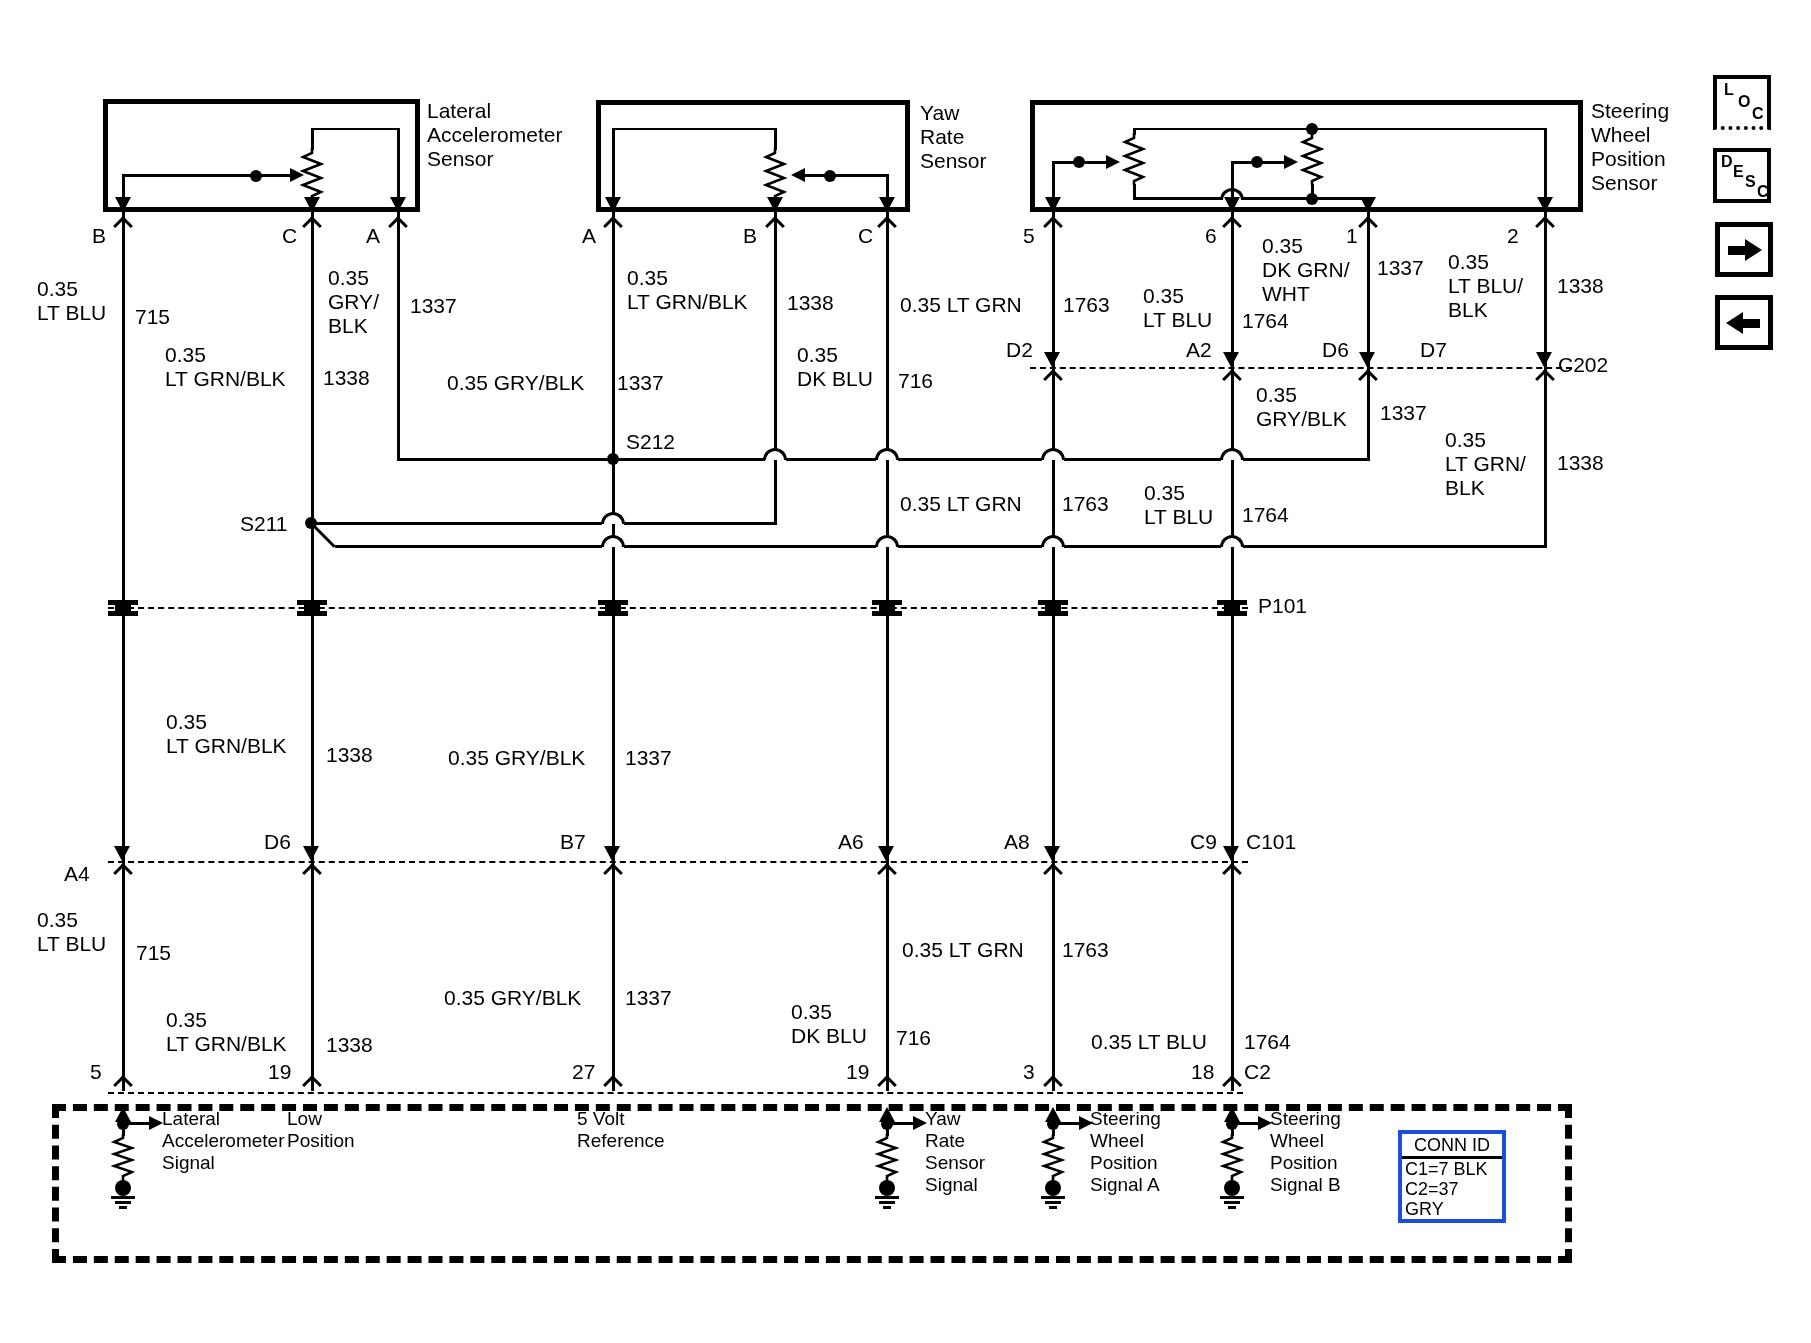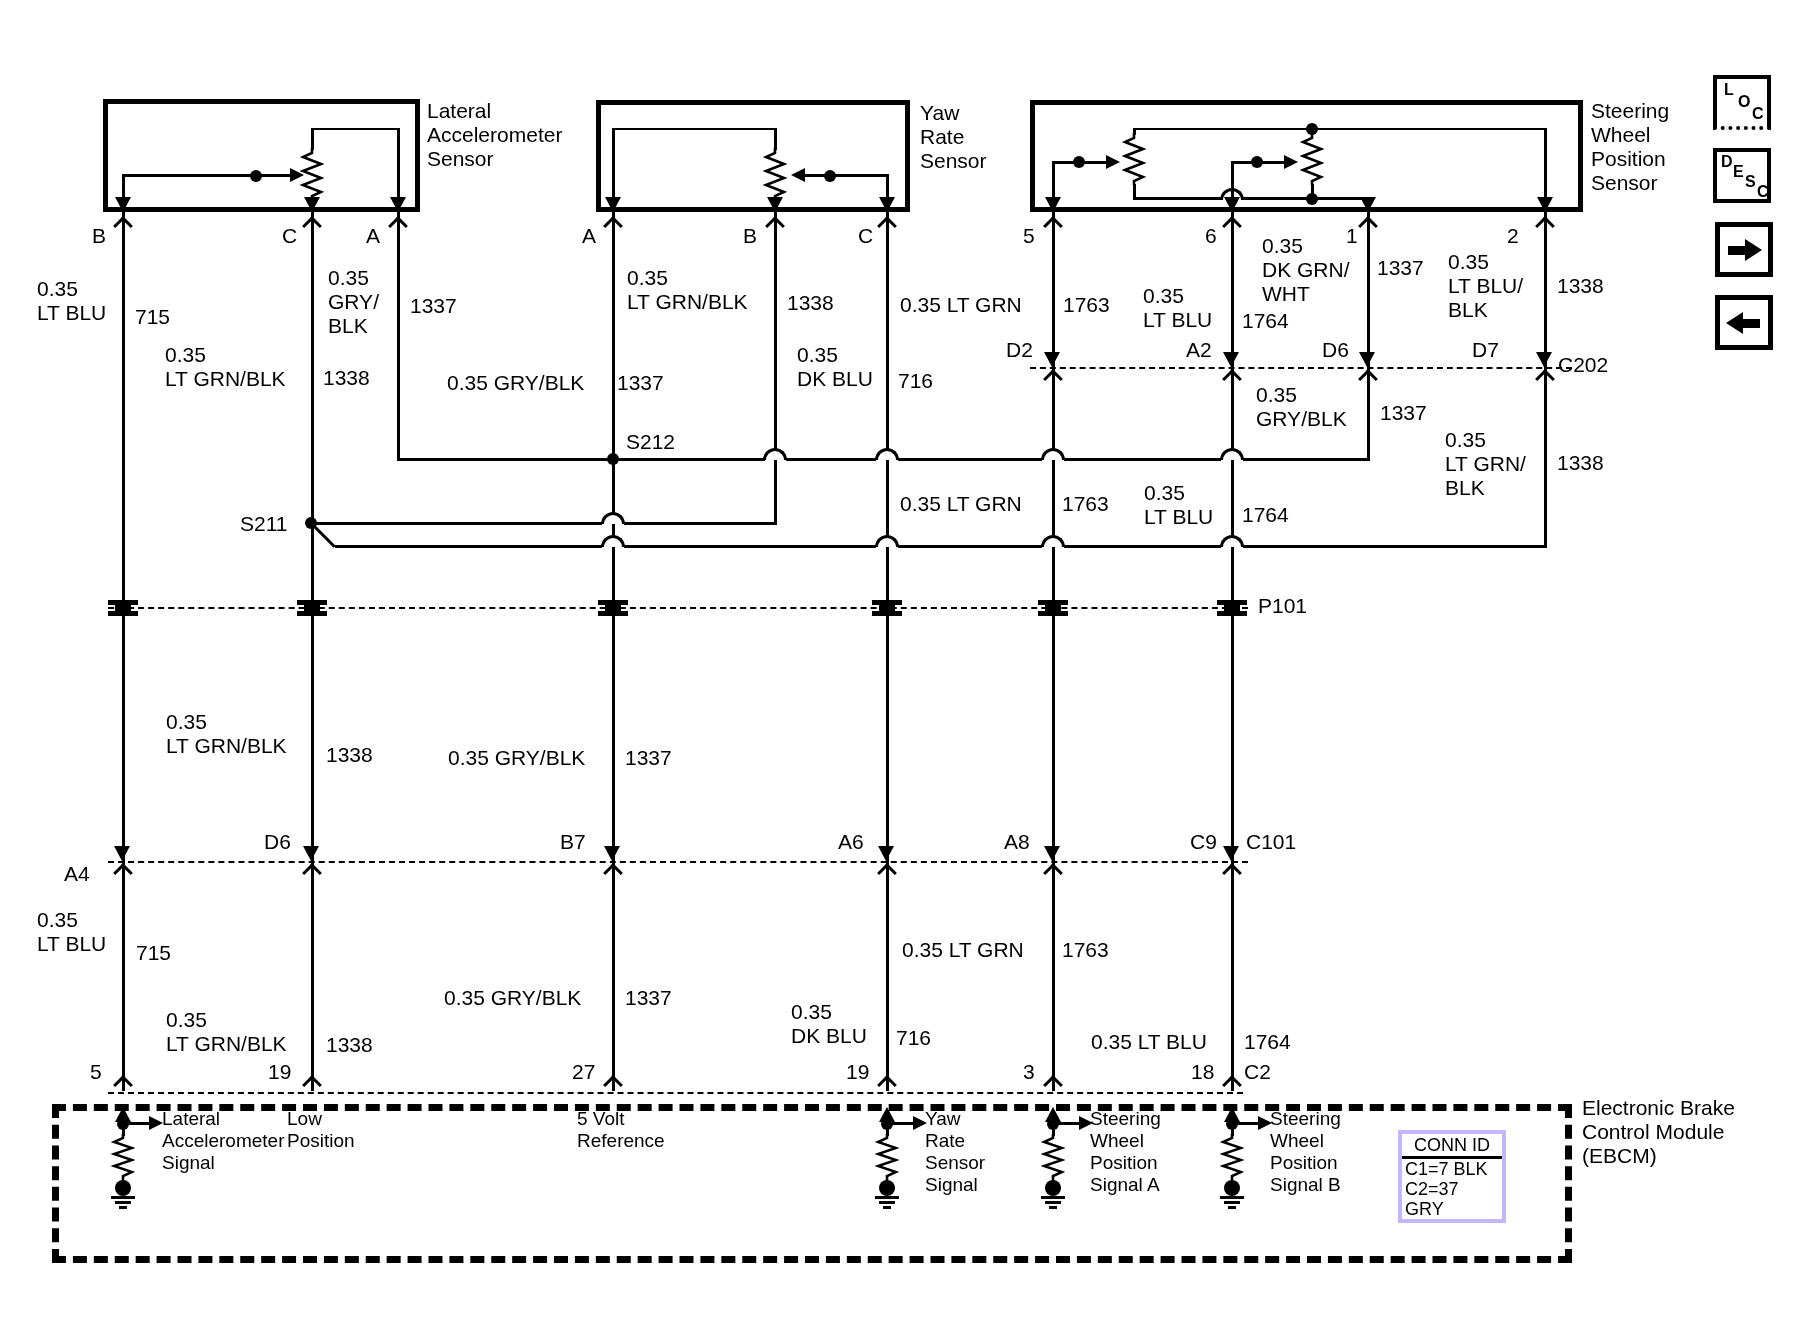--- a/index.html
+++ b/index.html
@@ -27,21 +27,21 @@
   .diag{position:absolute;width:32px;height:3px;background:#000;transform-origin:0 0;transform:rotate(45deg)}
   .grom{position:absolute;width:30px;height:16px}
   .grom::before{content:"";position:absolute;left:0;top:0;width:30px;height:5px;background:#000}
   .grom::after{content:"";position:absolute;left:0;bottom:0;width:30px;height:5px;background:#000}
   .grom .mid{position:absolute;left:7px;top:5px;width:16px;height:6px;background:#000}
   .gl{position:absolute;height:3px;background:#000}
   .ebcm{position:absolute;border:7px dashed #000}
   .navbox{position:absolute;width:58px;height:55px;border:4px solid #000;background:#fff}
   .navbox.dotbottom{border-bottom:4px dotted #000}
   .nl{position:absolute;font-weight:bold;font-size:16px;line-height:16px}
-  .connid{position:absolute;border:4px solid #c4b5fd;font-size:18px;line-height:20px}
+  .connid{position:absolute;border:4px solid #1d4ed8;font-size:18px;line-height:20px}
   .connid .hdr{text-align:center;border-bottom:3px solid #000;padding:1px 2px;font-size:18px}
   .connid .row{padding:0 3px}
   .res{position:absolute}
 </style>
 </head>
 <body>
 
 <div id="canvas">
 
   <div class="sbox" style="left:103px;top:99px;width:317px;height:113px"></div>
@@ -188,21 +188,21 @@
   <div class="tri d" style="left:1223px;top:352px"></div>
   <div class="tri d" style="left:1359px;top:352px"></div>
   <div class="tri d" style="left:1536px;top:352px"></div>
   <div class="chev" style="left:1046px;top:372px"></div>
   <div class="chev" style="left:1225px;top:372px"></div>
   <div class="chev" style="left:1361px;top:372px"></div>
   <div class="chev" style="left:1538px;top:372px"></div>
   <div class="t" style="left:1006px;top:338px">D2</div>
   <div class="t" style="left:1186px;top:338px">A2</div>
   <div class="t" style="left:1322px;top:338px">D6</div>
-  <div class="t" style="left:1472px;top:338px">D7</div>
+  <div class="t" style="left:1420px;top:338px">D7</div>
   <div class="t" style="left:1558px;top:353px">C202</div>
 
   <div class="dashh" style="left:108px;top:607px;width:1140px"></div>
   <div class="grom" style="left:108px;top:600px">
       <div class="mid"></div>
     </div>
   <div class="grom" style="left:297px;top:600px">
       <div class="mid"></div>
     </div>
   <div class="grom" style="left:598px;top:600px">
@@ -317,23 +317,20 @@
   <div class="chev" style="left:1225px;top:1078px"></div>
   <div class="t" style="left:90px;top:1060px">5</div>
   <div class="t" style="left:268px;top:1060px">19</div>
   <div class="t" style="left:572px;top:1060px">27</div>
   <div class="t" style="left:846px;top:1060px">19</div>
   <div class="t" style="left:1023px;top:1060px">3</div>
   <div class="t" style="left:1191px;top:1060px">18</div>
   <div class="t" style="left:1244px;top:1060px">C2</div>
 
   <div class="ebcm" style="left:52px;top:1104px;width:1520px;height:159px"></div>
-  <div class="t" style="left:1582px;top:1096px">Electronic Brake
-Control Module
-(EBCM)</div>
 
   <div class="tri u" style="left:115px;top:1107px"></div>
   <div class="wv" style="left:122px;top:1118px;height:18px"></div>
   <div class="dot" style="left:117px;top:1118px"></div>
   <div class="wh" style="left:123px;top:1122px;width:26px"></div>
   <div class="tri r" style="left:149px;top:1116px"></div>
   <svg class="res" style="left:111px;top:1134px" width="24" height="48" viewBox="0 0 24 48">
       <polyline points="12,0 12,4 3,8 21,14 3,20 21,26 3,32 21,38 12,42 12,48" fill="none" stroke="#000" stroke-width="2.6"></polyline>
     </svg>
   <div class="ball" style="left:115px;top:1180px"></div>

